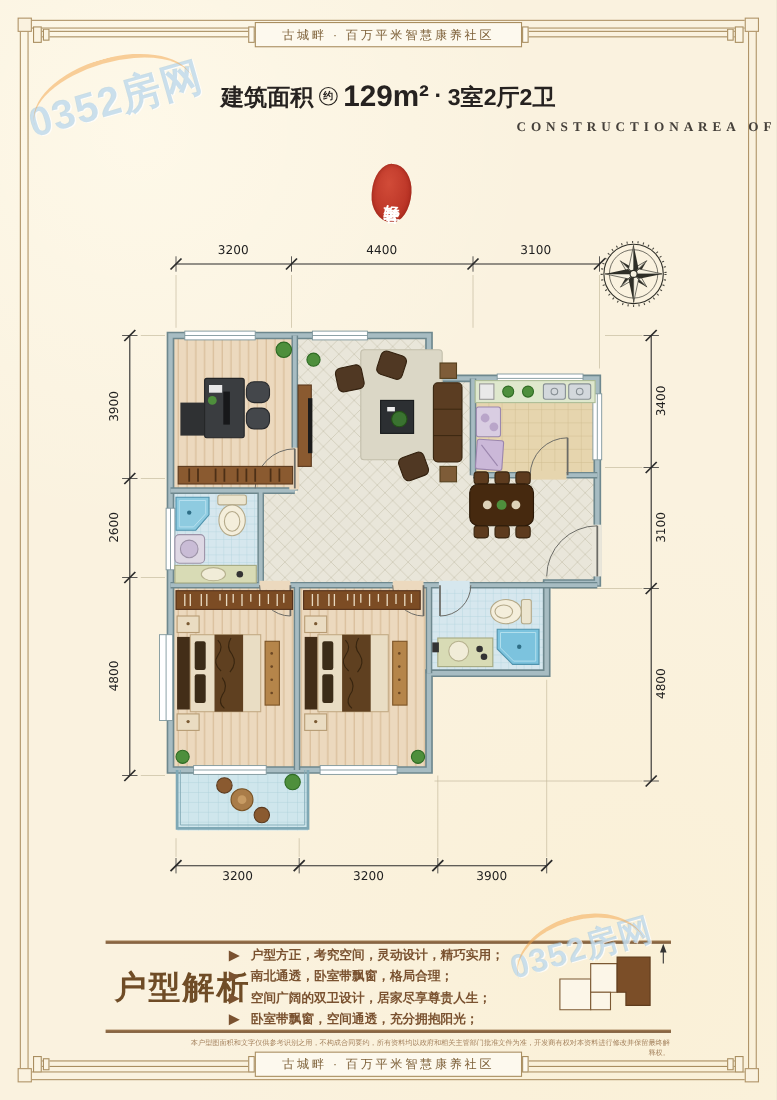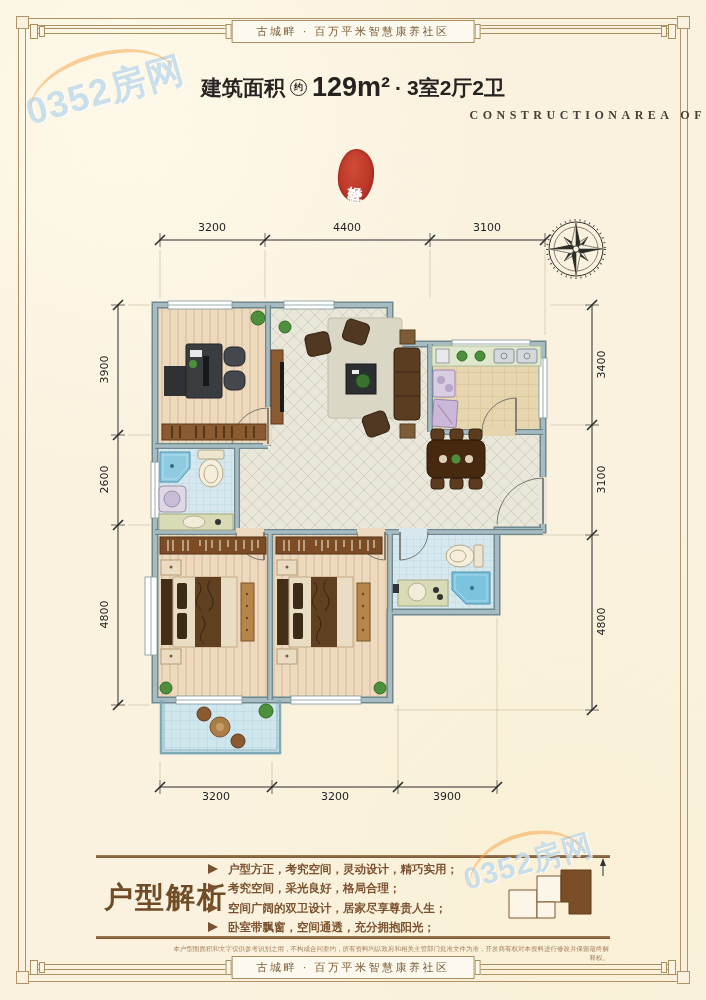--- a/index.html
+++ b/index.html
@@ -457,21 +457,21 @@
 
   <div class="rule r1"></div>
   <div class="analysis-heading">户型解析</div>
   <div class="bullets">
     <div class="bullet-row">
       <span class="bullet-arrow"></span>
       <span class="bullet-text">户型方正，考究空间，灵动设计，精巧实用；</span>
     </div>
     <div class="bullet-row">
       <span class="bullet-arrow"></span>
-      <span class="bullet-text">考究空间，采光良好，格局合理；</span>
+      <span class="bullet-text">南北通透，卧室带飘窗，格局合理；</span>
     </div>
     <div class="bullet-row">
       <span class="bullet-arrow"></span>
       <span class="bullet-text">空间广阔的双卫设计，居家尽享尊贵人生；</span>
     </div>
     <div class="bullet-row">
       <span class="bullet-arrow"></span>
       <span class="bullet-text">卧室带飘窗，空间通透，充分拥抱阳光；</span>
     </div>
   </div>

